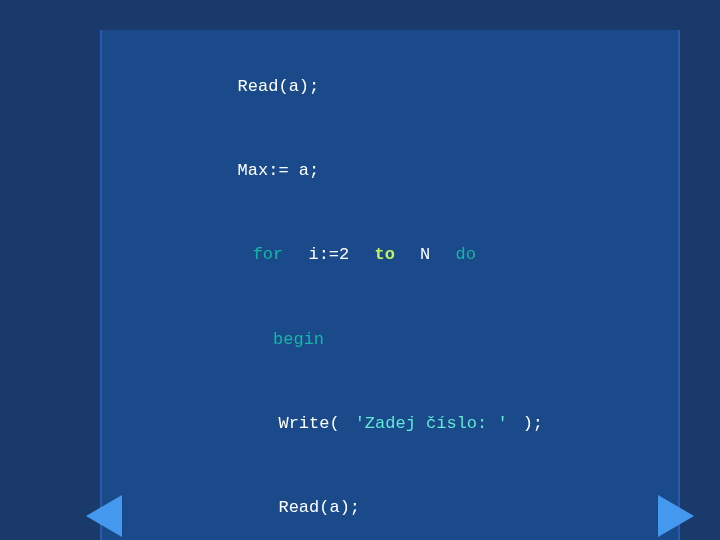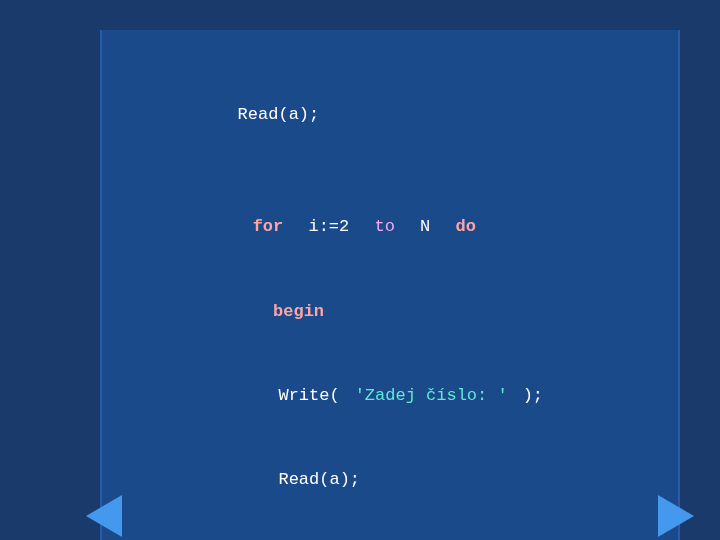--- a/index.html
+++ b/index.html
@@ -38,23 +38,23 @@
 
     .code-block {
       font-family: 'Courier New', Courier, monospace;
       font-size: 17px;
       line-height: 1.65;
       color: white;
       white-space: pre;
       margin-top: 10px;
     }
 
-    .kw { color: #fca5a5; font-weight: bold; }
+    .kw { color: #14b8a6; font-weight: normal; }
     .normal { color: #5eead4; }
-    .to-kw { color: #f0abfc; font-weight: normal; }
+    .to-kw { color: #bef264; font-weight: bold; }
 
     .nav-arrow {
       position: absolute;
       bottom: 18px;
       width: 52px;
       height: 42px;
       display: flex;
       align-items: center;
       justify-content: center;
       cursor: pointer;
@@ -98,20 +98,22 @@
       
       
       
       
       
       
       
       <span>  Read(a);
 </span>
       
+      <span>  Max:= a;
+</span>
       
       <span>  <span class="kw">for</span> i:=2 <span class="to-kw">to</span> N <span class="kw">do</span>
 </span>
       
       <span>    <span class="kw">begin</span>
 </span>
       
       <span>      Write(<span class="normal">'Zadej číslo: '</span>);
 </span>
       

